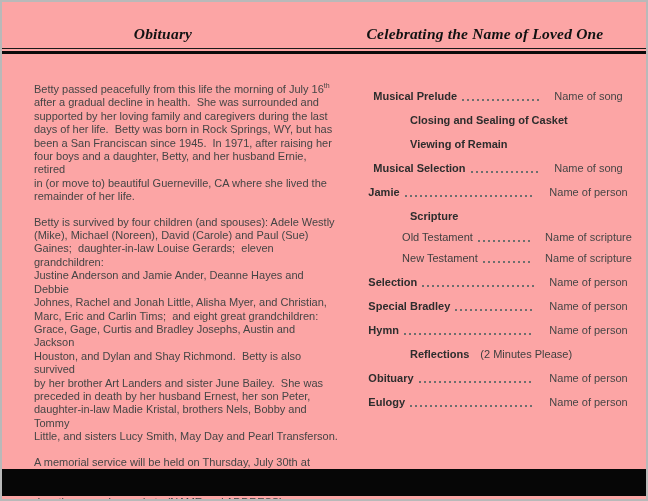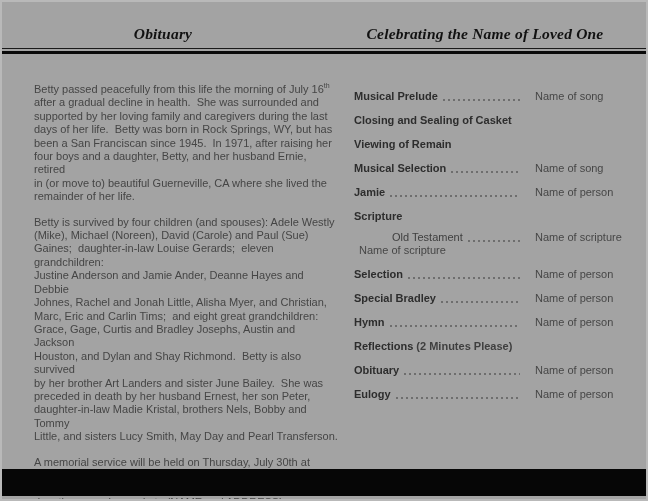--- a/index.html
+++ b/index.html
@@ -1,21 +1,21 @@
 <!DOCTYPE html>
 <html><head>
 <meta charset="utf-8">
 <style>
   html, body { margin: 0; padding: 0; background: #e8e8e8; }
   .page {
     position: relative;
     width: 648px; height: 501px;
     box-sizing: border-box;
     margin: 0 auto;
-    background: #a3a3a3;
+    background: #fca5a5;
     border: 2px solid #b9b9b9;
     font-family: "Liberation Sans", sans-serif;
     overflow: hidden;
   }
   
   .header { position: absolute; top: 0; left: 0; right: 0; height: 46px; display: flex; }
   .header-half {
     flex: 1; display: flex; align-items: flex-end; justify-content: center;
     padding-bottom: 5px;
     font-family: "Liberation Serif", serif;
@@ -32,27 +32,27 @@
     font-size: 11px; line-height: 13.4px; color: #454545;
   }
   .para { white-space: pre-wrap; margin: 0 0 12px 0; }
   .para sup { font-size: 7px; vertical-align: super; line-height: 0; }
 
   
   .right-col {
     position: absolute; left: 352px; top: 88px; width: 288px;
     font-size: 11px; line-height: 13px; color: #3d3d3d;
   }
-  .svc-row { display: flex; align-items: flex-end; margin-bottom: 11px; }
+  .svc-row { display: flex; align-items: flex-end; margin-bottom: 11px; justify-content: center; }
   .svc-row.tight { margin-bottom: 0; }
   .svc-left { width: 176px; flex: none; display: flex; align-items: flex-end; }
   .svc-left.indent { padding-left: 38px; width: 138px; }
   .svc-label { font-weight: bold; color: #2d2d2d; white-space: nowrap; }
   .svc-sublabel { font-weight: normal; color: #3f3f3f; white-space: nowrap; margin-top: 8px; }
-  .svc-suffix { font-weight: bold; color: #3f3f3f; white-space: pre; }
+  .svc-suffix { font-weight: normal; color: #3f3f3f; white-space: pre; padding-left: 8px; }
   .leader {
     flex: 1; align-self: flex-end;
     height: 2px; margin: 0 10px 2px 5px;
     background: repeating-linear-gradient(to right, #6e6e6e 0 1.6px, transparent 1.6px 5px);
   }
   .svc-value { margin-left: 5px; color: #464646; white-space: nowrap; }
 
   
   .footer-bar { position: absolute; left: 0; right: 0; bottom: 3px; height: 27px; background: #060606; }
 </style>
@@ -137,20 +137,24 @@
           </div>
         </div>
         <div class="svc-row tight">
           <div class="svc-left indent">
             <span class="svc-sublabel">Old Testament</span>
             <span class="leader"></span>
           </div>
           <span class="svc-value">Name of scripture</span>
         </div>
         <div class="svc-row">
+          <div class="svc-left indent">
+            <span class="svc-sublabel">New Testament</span>
+            <span class="leader"></span>
+          </div>
           <span class="svc-value">Name of scripture</span>
         </div>
         <div class="svc-row">
           <div class="svc-left">
             <span class="svc-label">Selection</span>
             <span class="leader"></span>
           </div>
           <span class="svc-value">Name of person</span>
         </div>
         <div class="svc-row">

